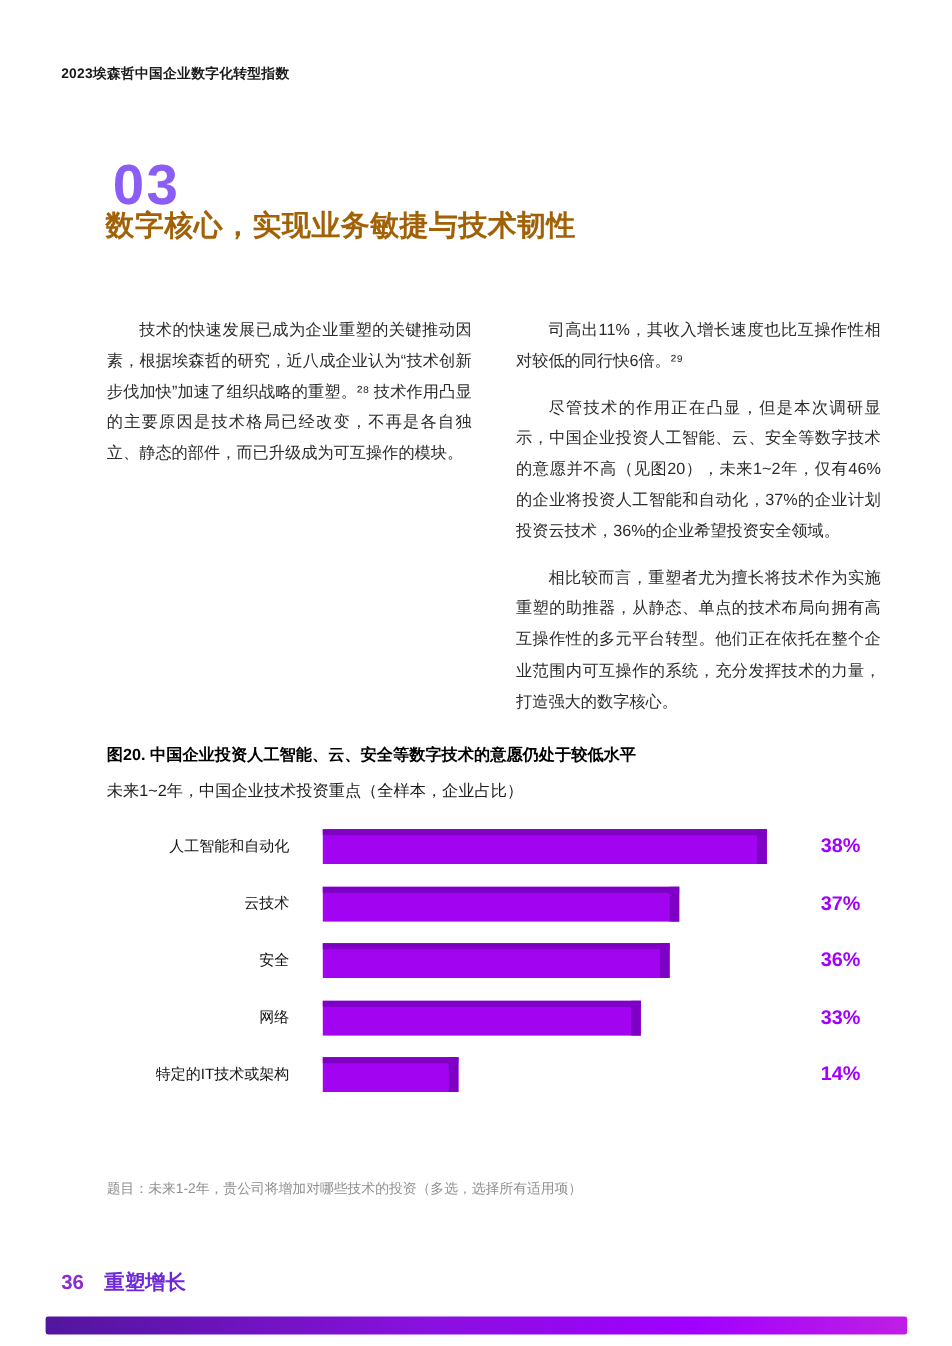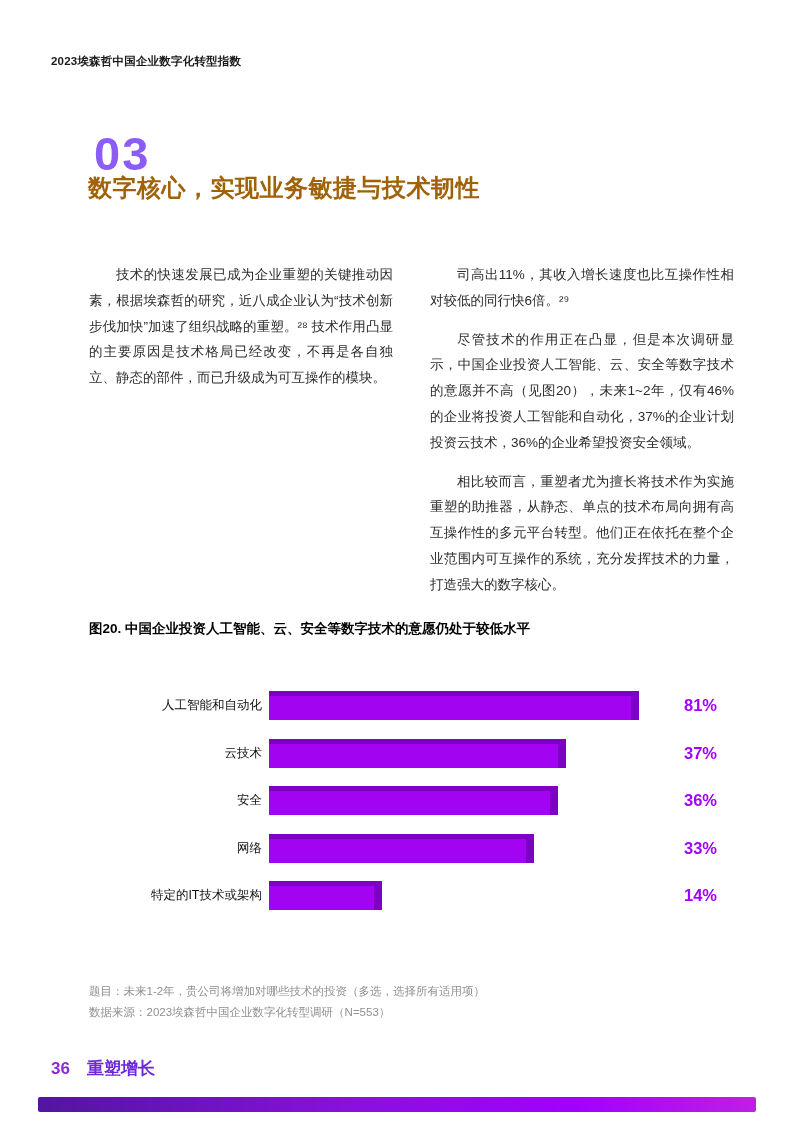--- a/index.html
+++ b/index.html
@@ -15,21 +15,21 @@
   .col { position:absolute; top:262px; width:304px; font-size:13.5px; line-height:25.8px; color:#2b2b2b; text-align:justify; }
   .col-left { left:89px; }
   .col-right { left:430px; }
   .col p { text-indent:2em; margin-bottom:13px; }
 
   .fig-title { position:absolute; top:620px; left:89px; width:640px; font-size:13.5px; font-weight:bold; color:#000; }
   .fig-subtitle { position:absolute; top:650px; left:89px; width:640px; font-size:13.5px; color:#1c1c1c; }
 
   .chart { position:absolute; top:691px; left:89px; width:660px; }
   .chart-row { display:flex; align-items:center; height:29px; margin-bottom:18.5px; }
-  .chart-label { width:180px; padding-right:7px; text-align:right; font-size:12.5px; color:#111; flex:none; }
+  .chart-label { width:180px; padding-right:28px; text-align:right; font-size:12.5px; color:#111; flex:none; }
   .bar-area { position:relative; width:402px; height:29px; flex:none; }
   .bar { height:29px; background:#a204f2; border-top:5px solid #7d00c4; border-right:8px solid #7d00c4; }
   .chart-value { margin-left:13px; font-size:16.5px; font-weight:bold; color:#a100ff; white-space:nowrap; }
 
   .fig-notes { position:absolute; top:981px; left:89px; width:620px; font-size:11.5px; line-height:21px; color:#8f8f8f; }
 
   .page-footer { position:absolute; top:1057px; left:51px; display:flex; align-items:baseline; font-size:17px; font-weight:bold; }
   .page-number { color:#8c2bd1; }
   .footer-label { margin-left:17px; color:#6d28d9; }
 
@@ -50,28 +50,29 @@
     <p>技术的快速发展已成为企业重塑的关键推动因素，根据埃森哲的研究，近八成企业认为“技术创新步伐加快”加速了组织战略的重塑。²⁸ 技术作用凸显的主要原因是技术格局已经改变，不再是各自独立、静态的部件，而已升级成为可互操作的模块。</p>
   </div>
 
   <div class="col col-right">
     <p>司高出11%，其收入增长速度也比互操作性相对较低的同行快6倍。²⁹</p>
     <p>尽管技术的作用正在凸显，但是本次调研显示，中国企业投资人工智能、云、安全等数字技术的意愿并不高（见图20），未来1~2年，仅有46%的企业将投资人工智能和自动化，37%的企业计划投资云技术，36%的企业希望投资安全领域。</p>
     <p>相比较而言，重塑者尤为擅长将技术作为实施重塑的助推器，从静态、单点的技术布局向拥有高互操作性的多元平台转型。他们正在依托在整个企业范围内可互操作的系统，充分发挥技术的力量，打造强大的数字核心。</p>
   </div>
 
   <div class="fig-title">图20. 中国企业投资人工智能、云、安全等数字技术的意愿仍处于较低水平</div>
+  <div class="fig-subtitle">未来1~2年，中国企业技术投资重点（全样本，企业占比）</div>
 
   <div class="chart">
     <div class="chart-row">
       <div class="chart-label">人工智能和自动化</div>
       <div class="bar-area">
           <div class="bar" style="width: 92%; background: rgb(162, 4, 242); border-top-color: rgb(125, 0, 196); border-right-color: rgb(125, 0, 196);"></div>
         </div>
-      <div class="chart-value">81%</div>
+      <div class="chart-value">38%</div>
     </div>
     <div class="chart-row">
       <div class="chart-label">云技术</div>
       <div class="bar-area">
           <div class="bar" style="width: 74%; background: rgb(162, 4, 242); border-top-color: rgb(125, 0, 196); border-right-color: rgb(125, 0, 196);"></div>
         </div>
       <div class="chart-value">37%</div>
     </div>
     <div class="chart-row">
       <div class="chart-label">安全</div>
@@ -91,21 +92,20 @@
       <div class="chart-label">特定的IT技术或架构</div>
       <div class="bar-area">
           <div class="bar" style="width: 28%; background: rgb(162, 4, 242); border-top-color: rgb(125, 0, 196); border-right-color: rgb(125, 0, 196);"></div>
         </div>
       <div class="chart-value">14%</div>
     </div>
   </div>
 
   <div class="fig-notes">
     <div>题目：未来1-2年，贵公司将增加对哪些技术的投资（多选，选择所有适用项）</div>
-    <div>数据来源：2023埃森哲中国企业数字化转型调研（N=553）</div>
   </div>
 
   <div class="page-footer">
     <span class="page-number">36</span>
     <span class="footer-label">重塑增长</span>
   </div>
 
   <div class="bottom-accent-bar"></div>
 
 </div>

